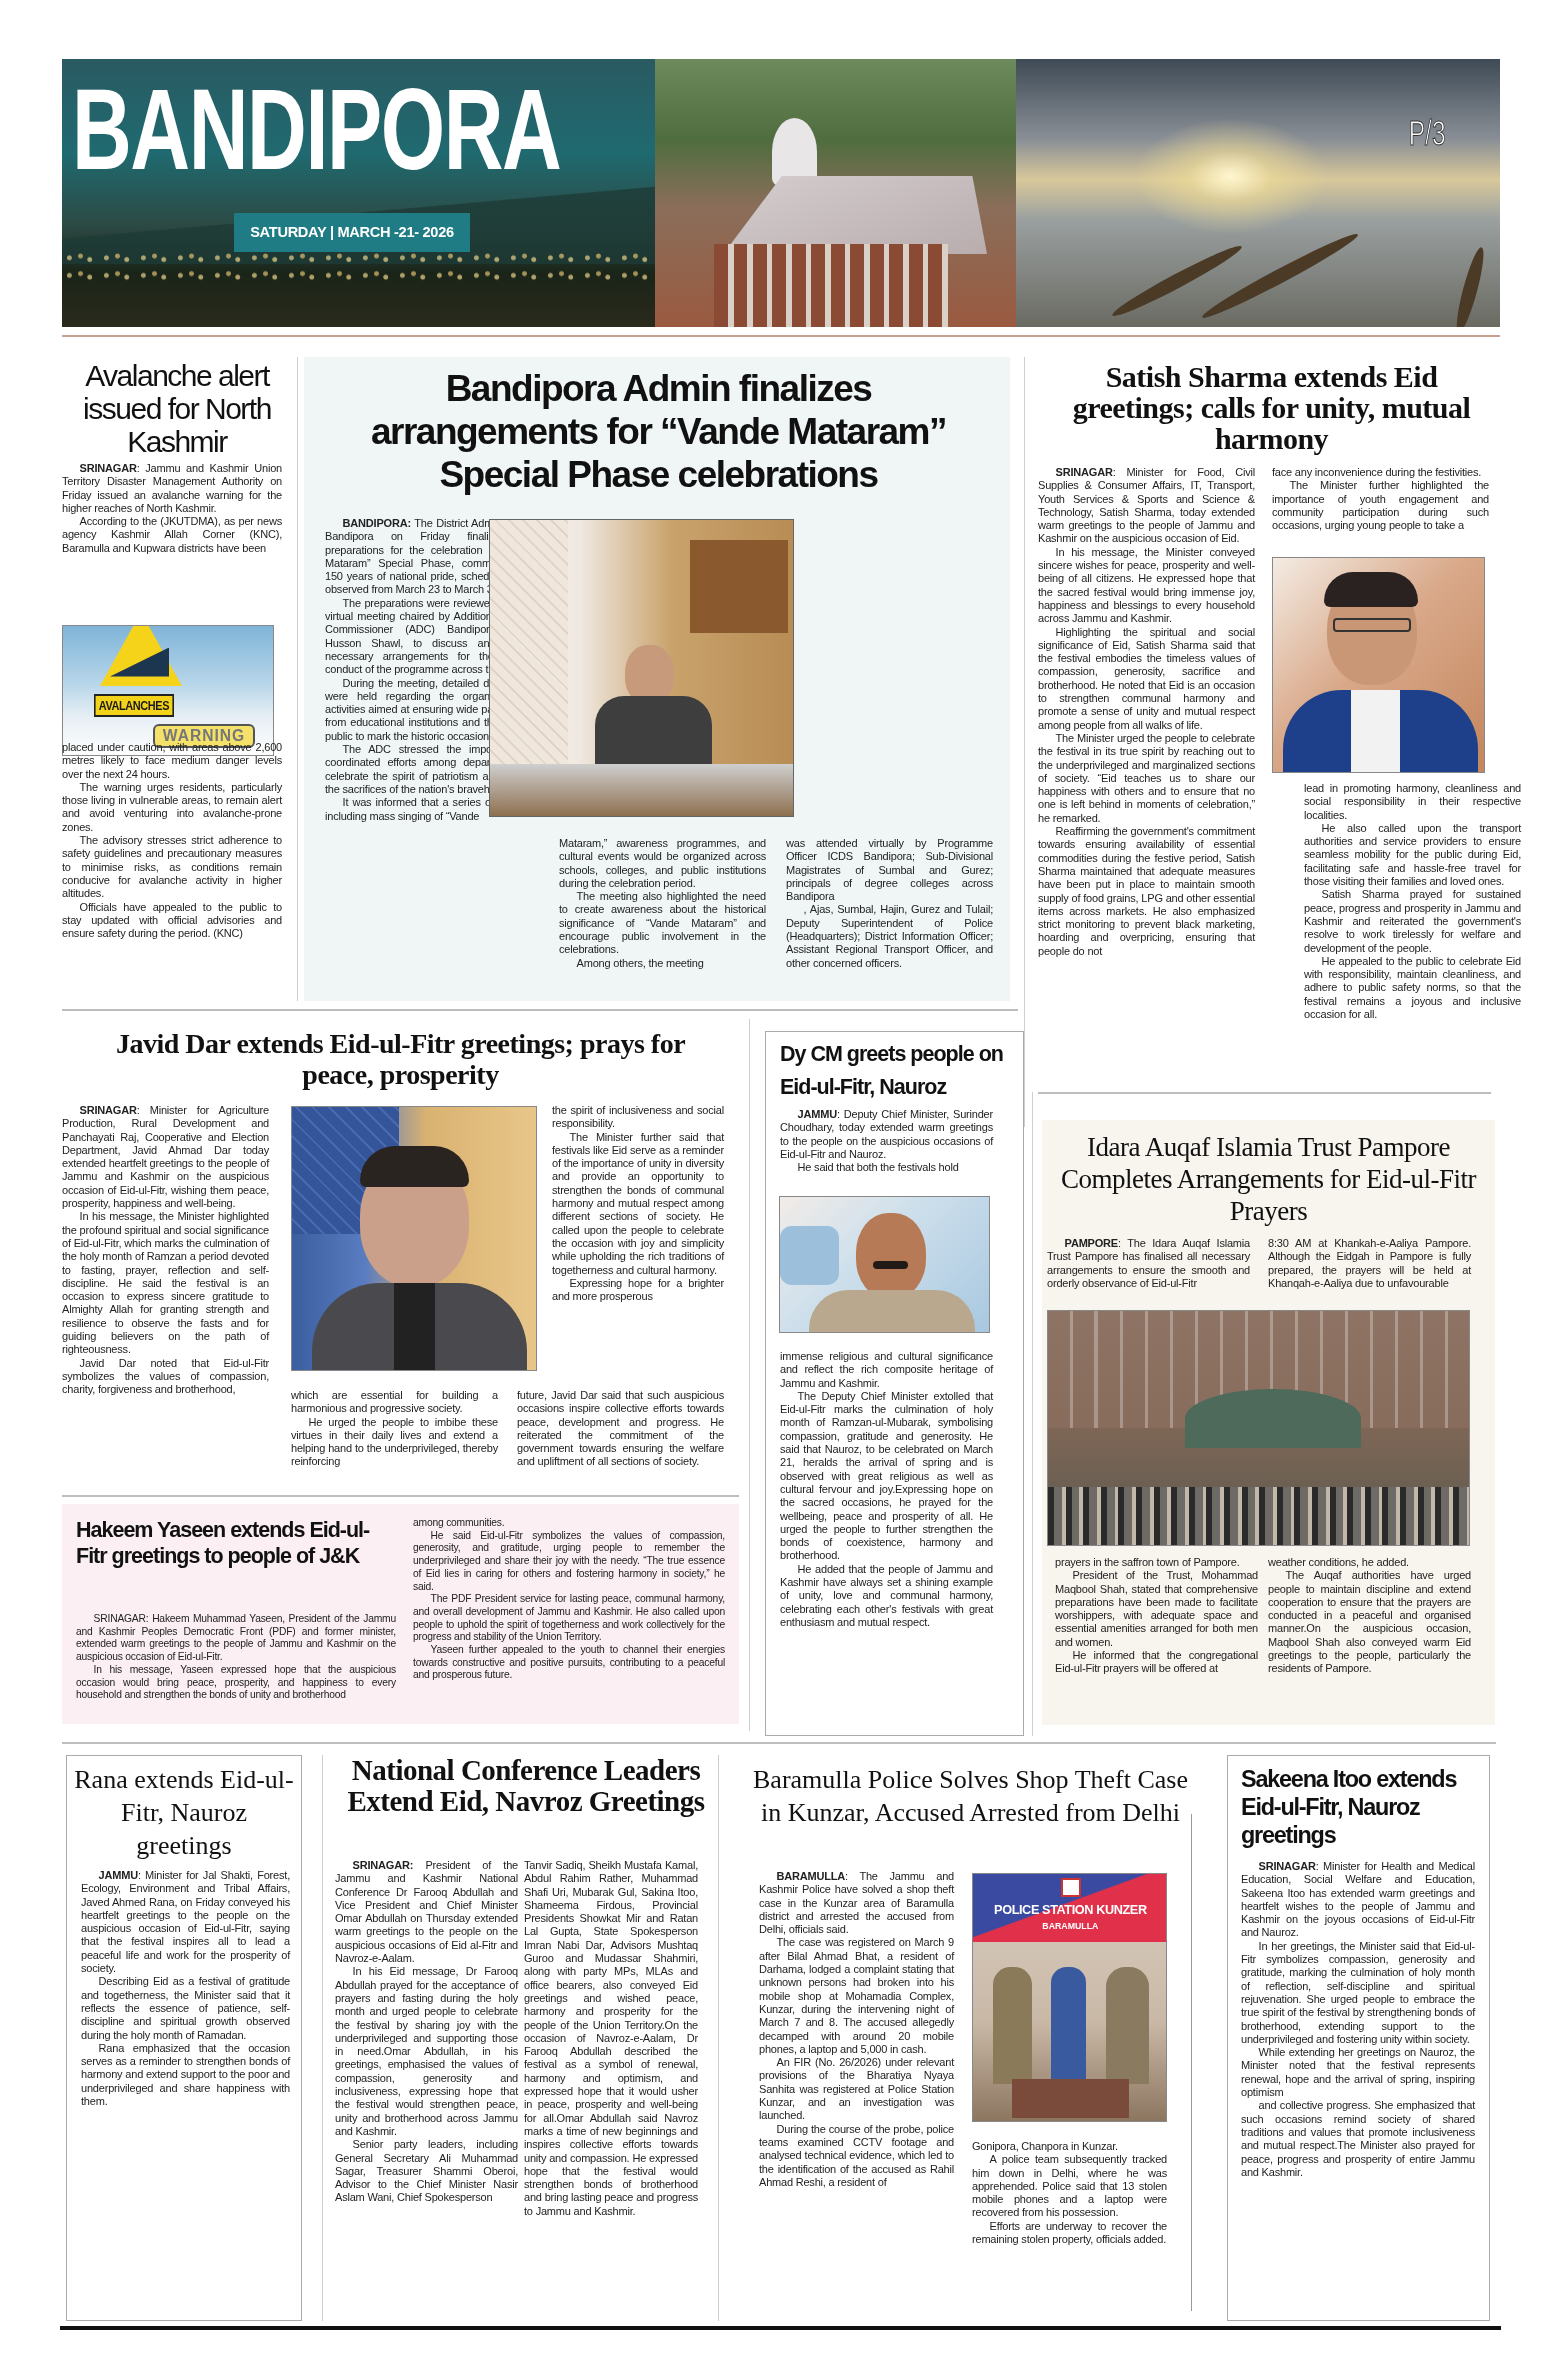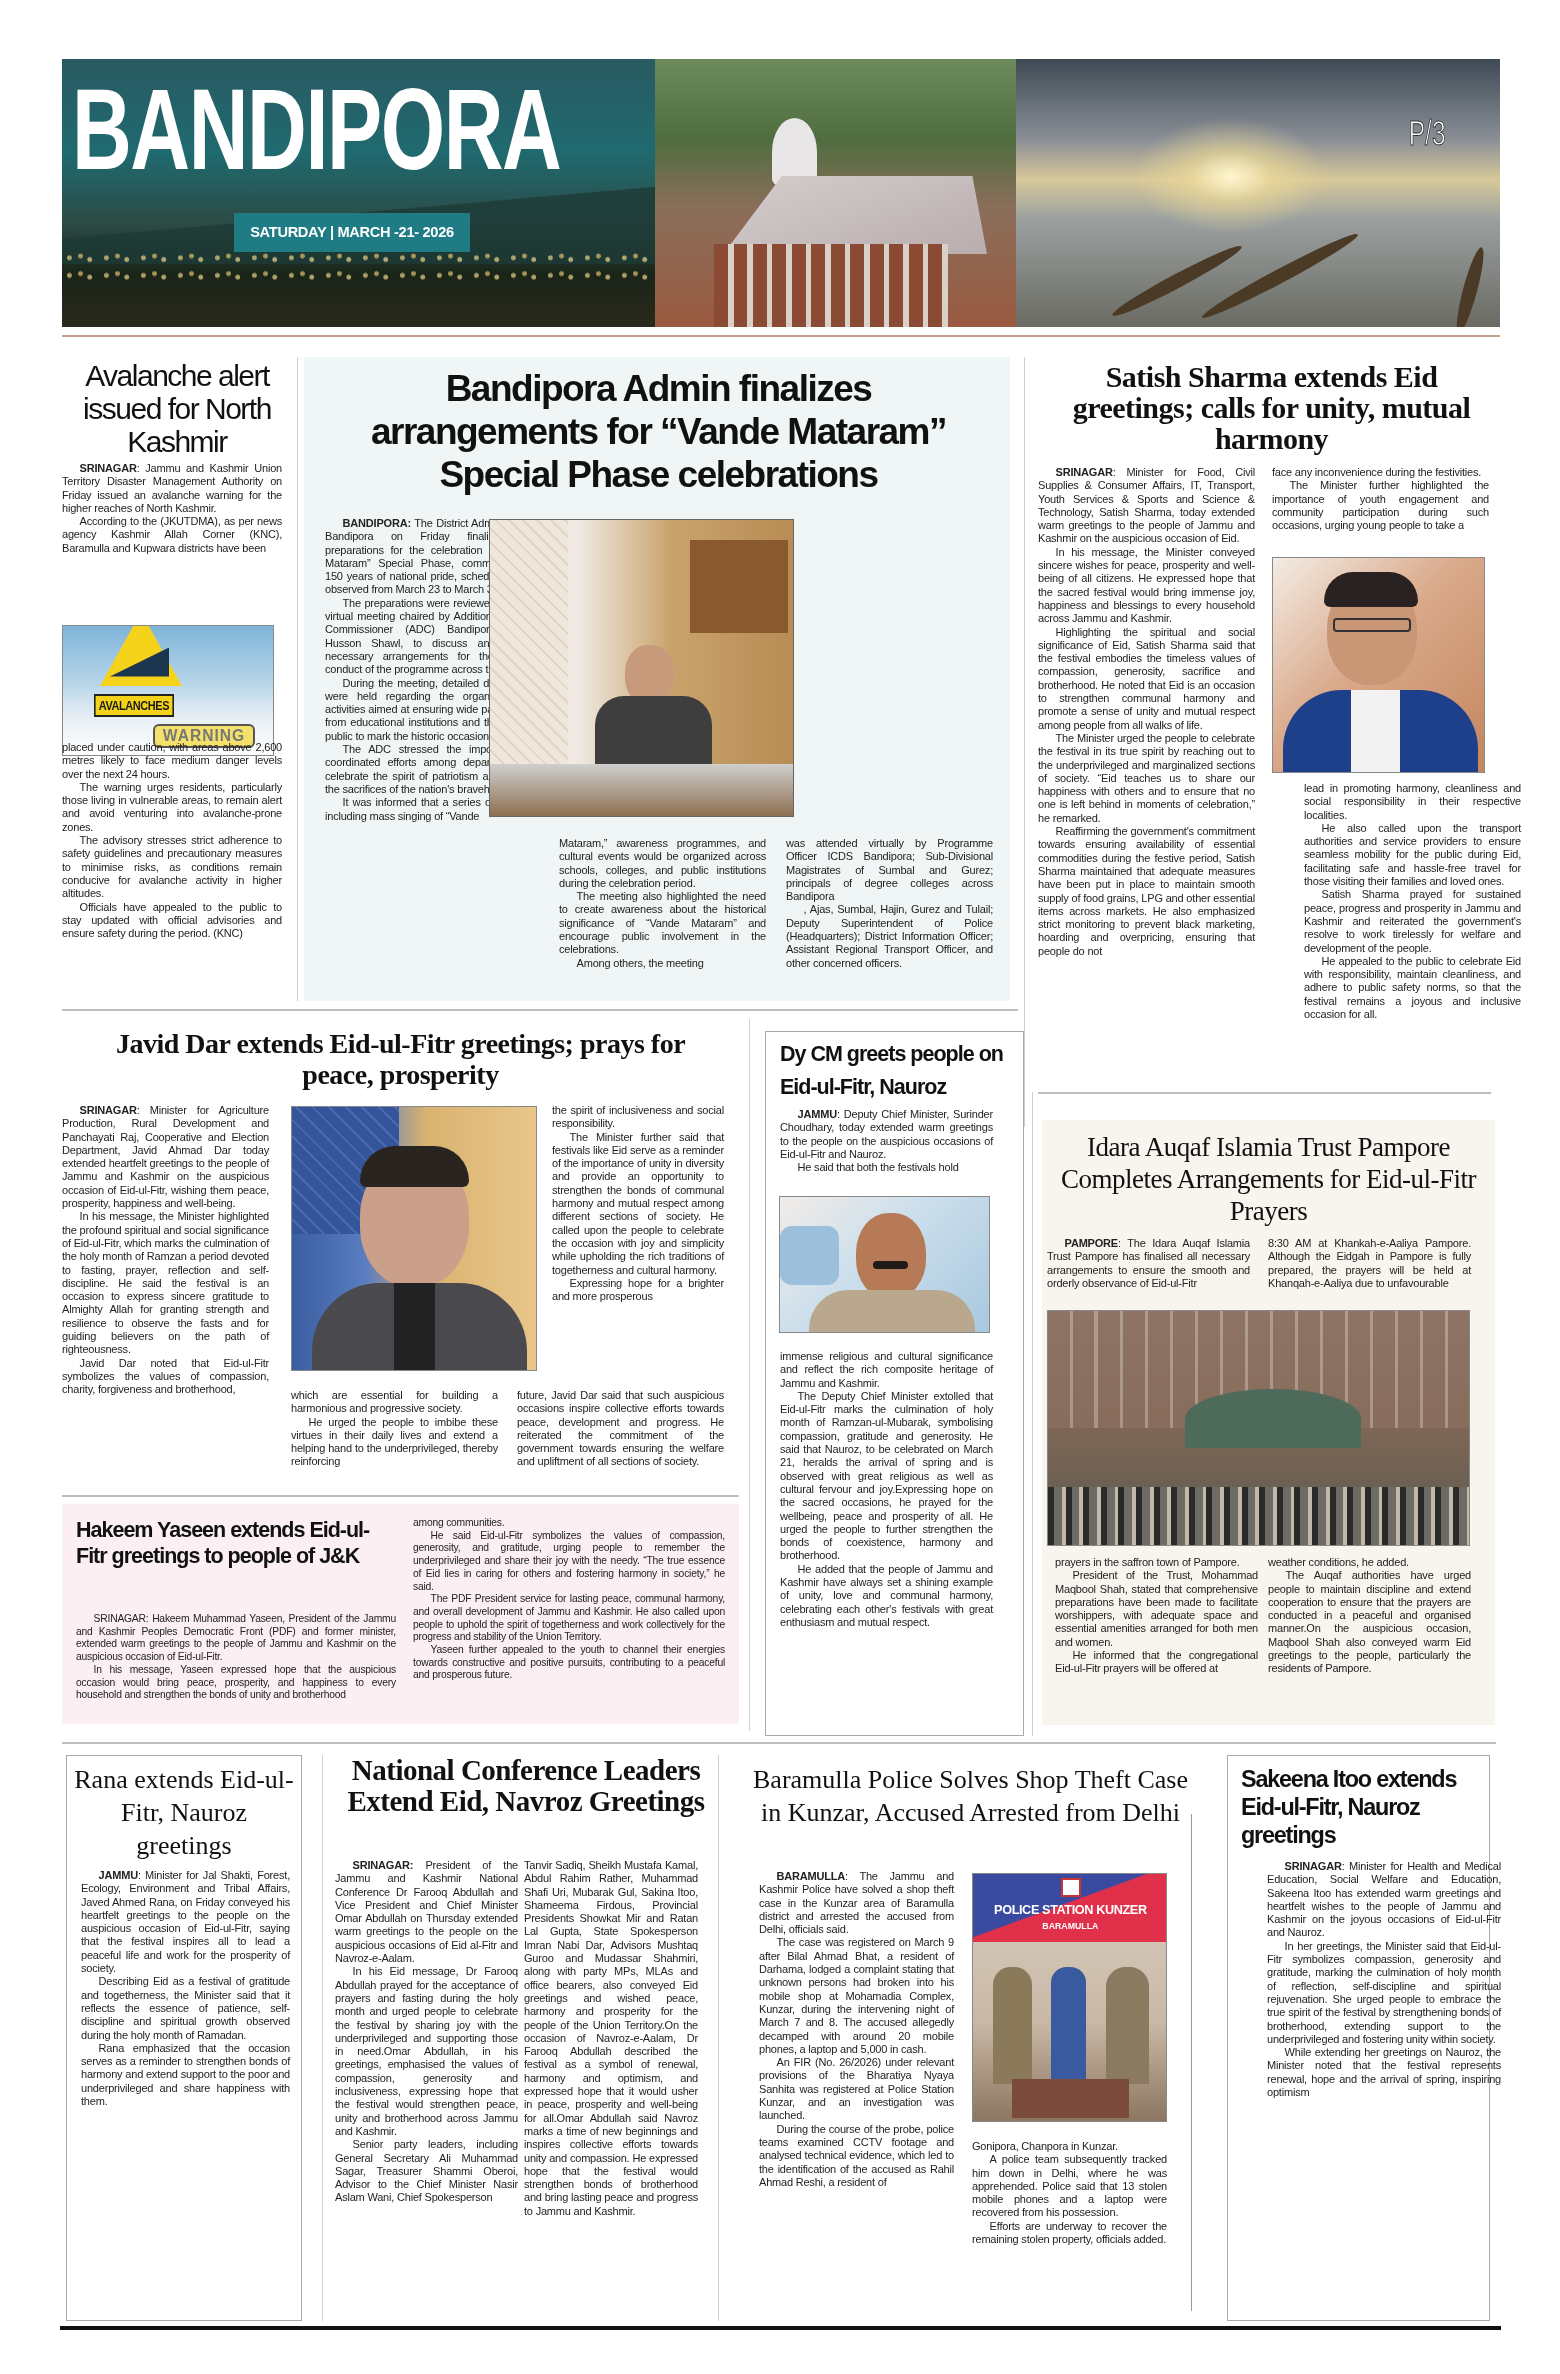--- a/index.html
+++ b/index.html
@@ -263,20 +263,21 @@
 </div>
 <div class="abs body-text" style="left:972px;top:2140px;width:195px;">
   <p class="noindent">Gonipora, Chanpora in Kunzar.</p>
   <p>A police team subsequently tracked him down in Delhi, where he was apprehended. Police said that 13 stolen mobile phones and a laptop were recovered from his possession.</p>
   <p>Efforts are underway to recover the remaining stolen property, officials added.</p>
 </div>
 <div class="vrule" style="left:1191px;top:1814px;height:497px;background:#999;"></div>
 
 <div class="bordered" style="left:1227px;top:1755px;width:263px;height:566px;"></div>
 <div class="abs hl-sans" style="left:1241px;top:1765px;width:244px;font-size:23.4px;line-height:28px;text-align:left;letter-spacing:-1.2px;">Sakeena Itoo extends Eid-ul-Fitr, Nauroz greetings</div>
-<div class="abs body-text" style="left:1241px;top:1860px;width:234px;margin-left:26px;">
+<div class="abs body-text" style="left:1241px;top:1860px;width:234px;">
   <p><span class="dateline">SRINAGAR</span><span>: Minister for Health and Medical Education, Social Welfare and Education, Sakeena Itoo has extended warm greetings and heartfelt wishes to the people of Jammu and Kashmir on the joyous occasions of Eid-ul-Fitr and Nauroz.</span></p>
   <p>In her greetings, the Minister said that Eid-ul-Fitr symbolizes compassion, generosity and gratitude, marking the culmination of holy month of reflection, self-discipline and spiritual rejuvenation. She urged people to embrace the true spirit of the festival by strengthening bonds of brotherhood, extending support to the underprivileged and fostering unity within society.</p>
   <p>While extending her greetings on Nauroz, the Minister noted that the festival represents renewal, hope and the arrival of spring, inspiring optimism</p>
+  <p>and collective progress. She emphasized that such occasions remind society of shared traditions and values that promote inclusiveness and mutual respect.The Minister also prayed for peace, progress and prosperity of entire Jammu and Kashmir.</p>
 </div>
 
 <div class="abs" style="left:60px;top:2326px;width:1441px;height:3.9px;background:#111;"></div>
 
 
 </body></html>

